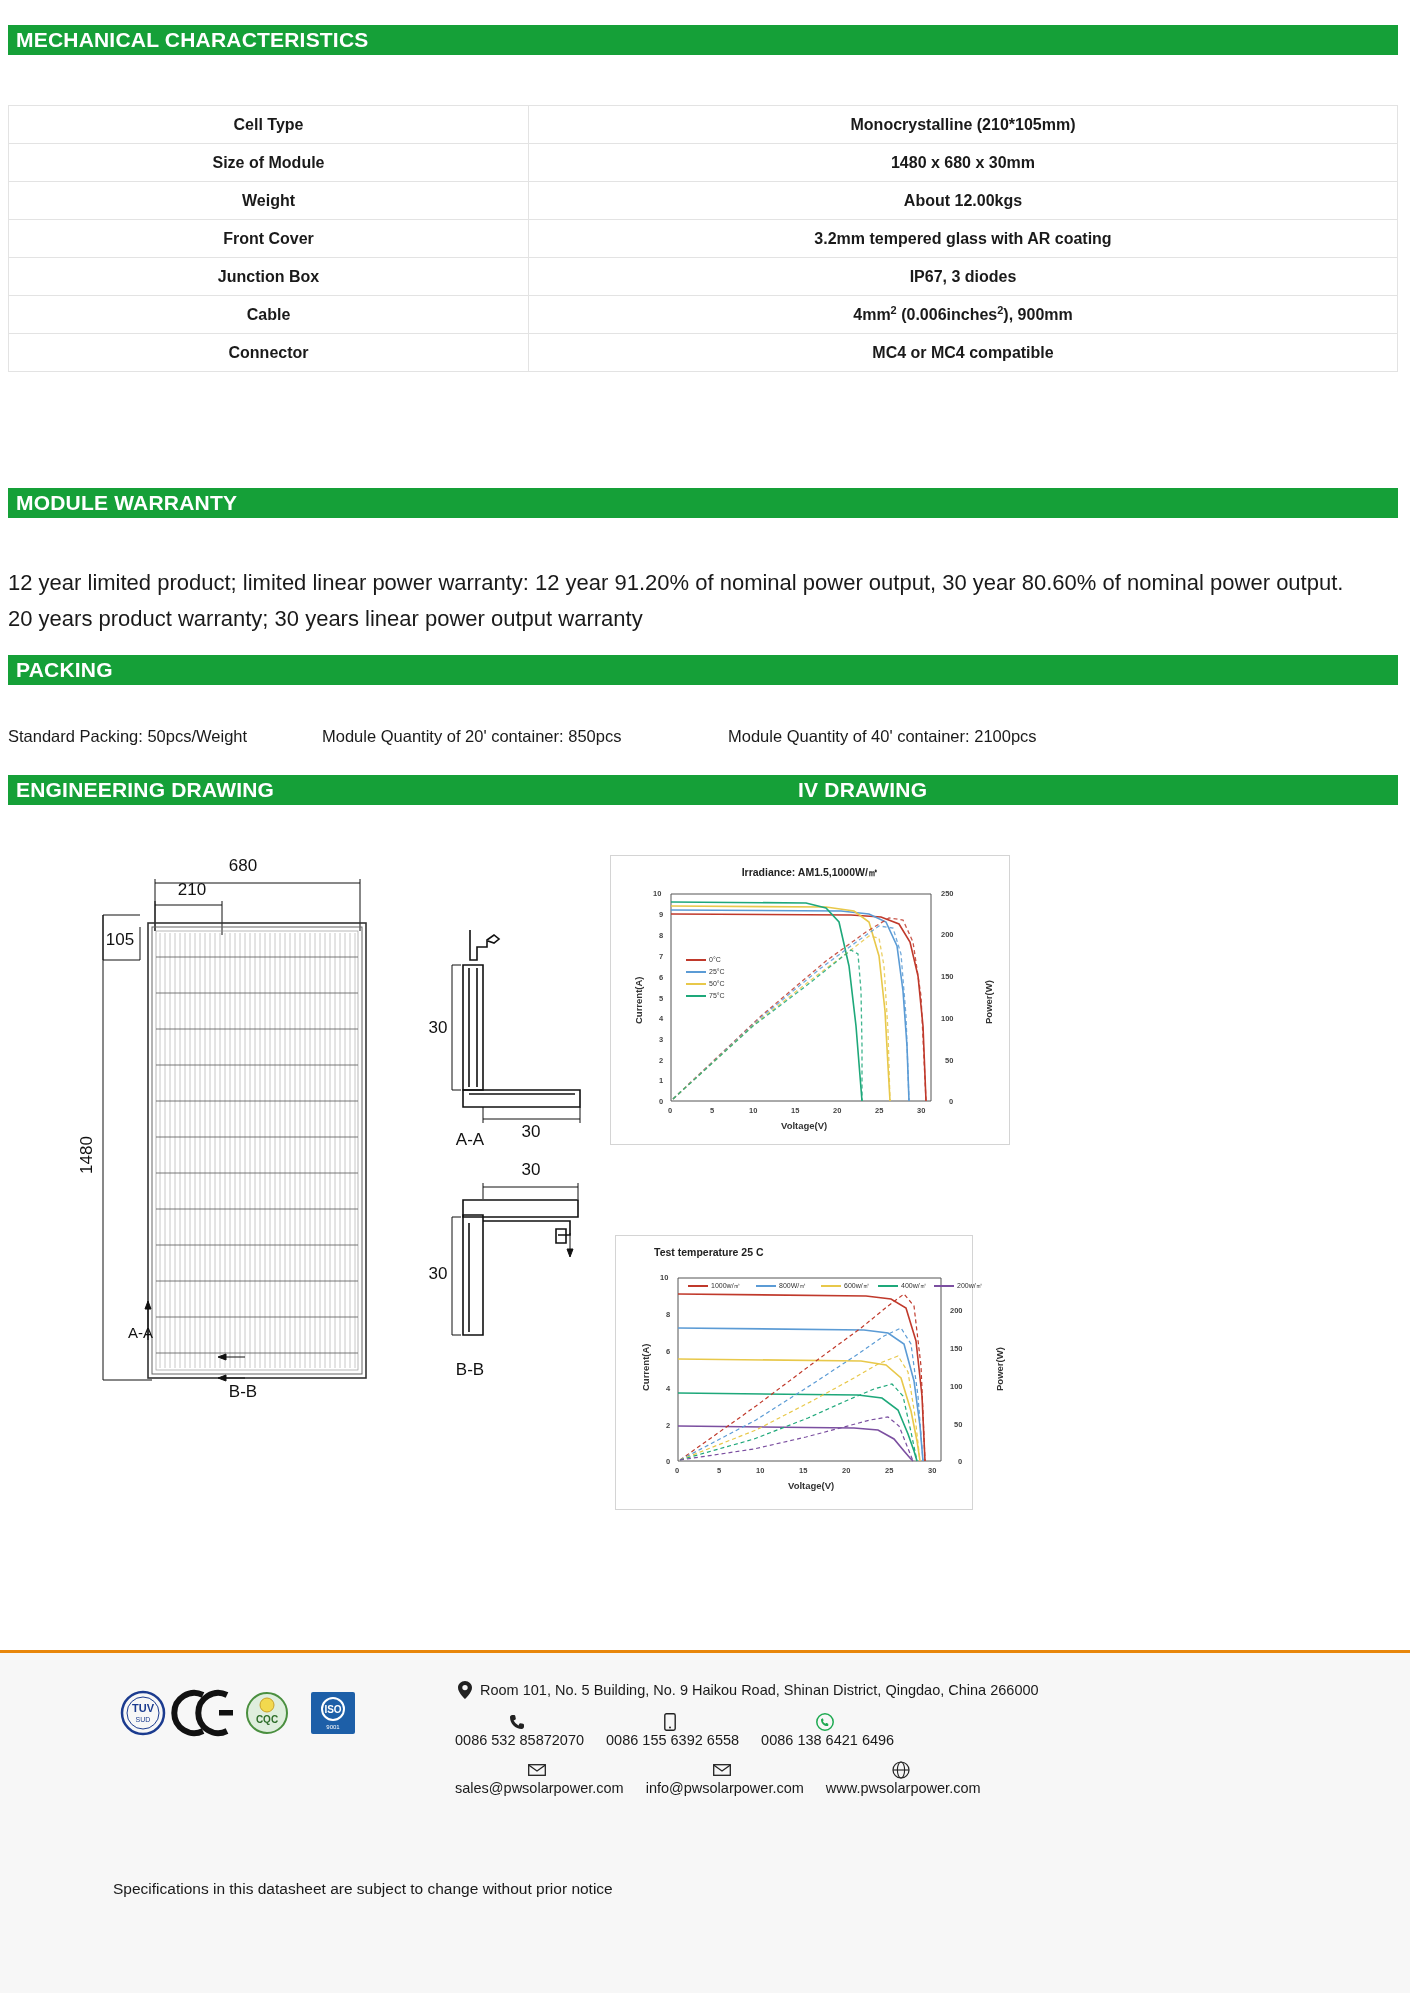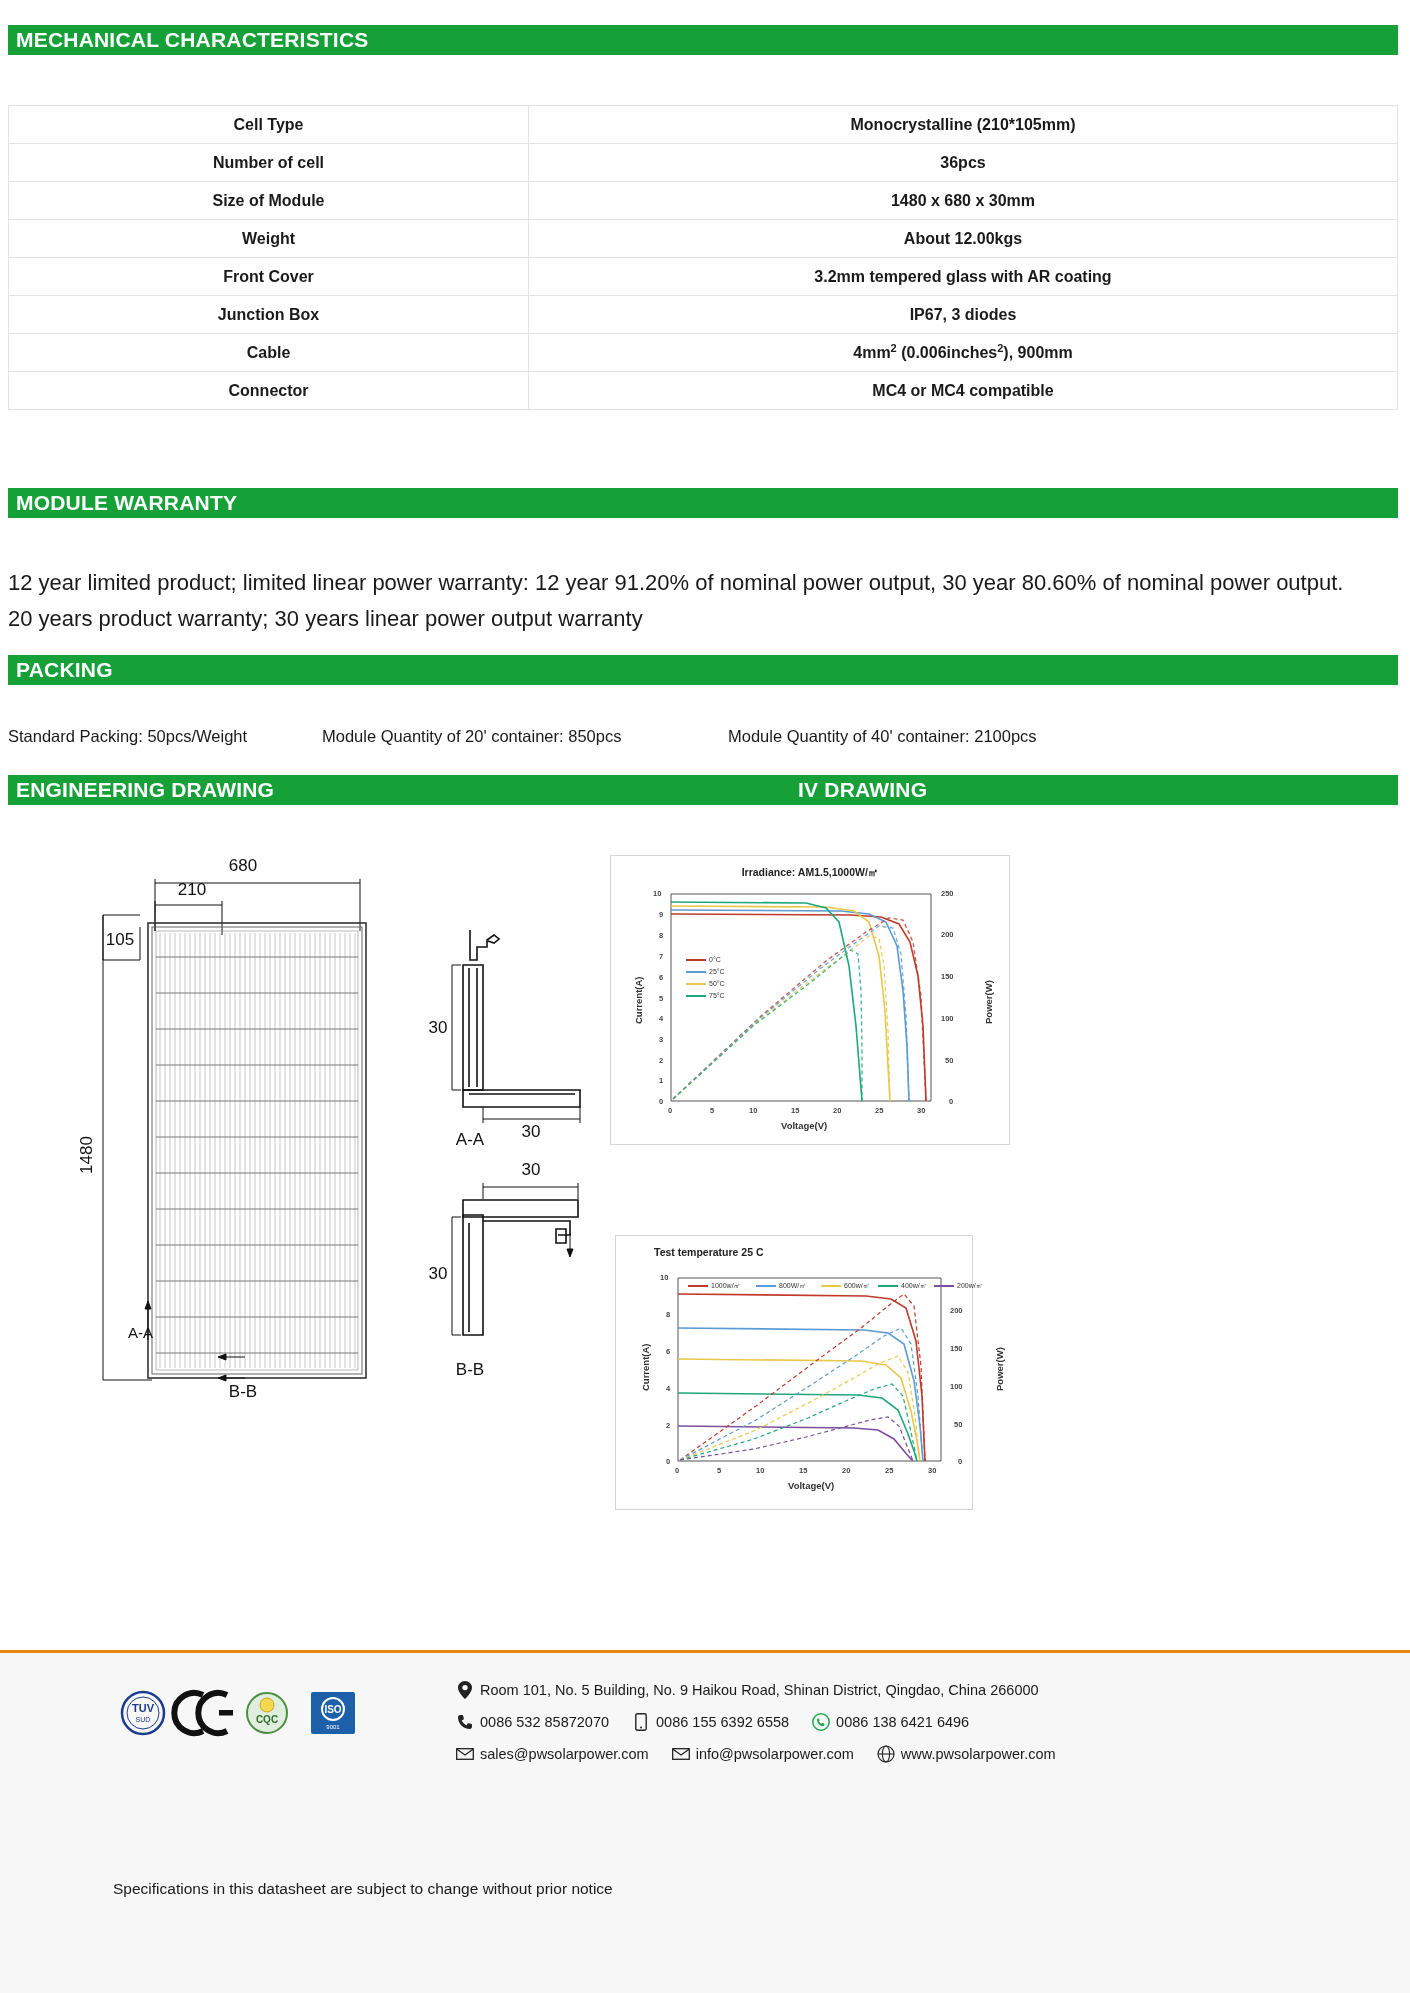--- a/index.html
+++ b/index.html
@@ -91,44 +91,40 @@
   
   .orange-rule {
     position:absolute; left:0; top:1650px; width:1410px; height:3px; background:#e8870c;
   }
   .footer-zone {
     position:absolute; left:0; top:1653px; width:1410px; height:340px; background:#f7f7f7;
   }
   .cert-row { position:absolute; left:115px; top:1683px; width:290px; height:60px; }
   .contact { position:absolute; left:455px; top:1680px; font-size:14.5px; color:#1a1a1a; }
   .contact .line { display:flex; align-items:center; margin-bottom:12px; white-space:nowrap; }
-  .contact .seg { display:flex; align-items:center; margin-right:22px; }
+  .contact .seg { display:flex; align-items:center; margin-right:22px;flex-direction:column; }
   .ficon { display:inline-flex; width:20px; height:20px; align-items:center; justify-content:center; margin-right:5px; }
   .disclaimer {
     position:absolute; left:113px; top:1880px; font-size:15.5px; color:#1a1a1a;
   }
 </style>
 </head>
 <body>
 
 <div class="page">
 
   <div class="bar" style="left:8px; top:25px; width:1390px;">
     <span>MECHANICAL  CHARACTERISTICS</span>
   </div>
 
   <table class="spec-table">
     <tbody>
       <tr>
         <td class="k">Cell Type</td>
         <td>Monocrystalline (210*105mm)</td>
-      </tr>
-      <tr>
-        <td class="k">Number of cell</td>
-        <td>36pcs</td>
       </tr>
       <tr>
         <td class="k">Size of Module</td>
         <td>1480 x 680 x 30mm</td>
       </tr>
       <tr>
         <td class="k">Weight</td>
         <td>About 12.00kgs</td>
       </tr>
       <tr>

